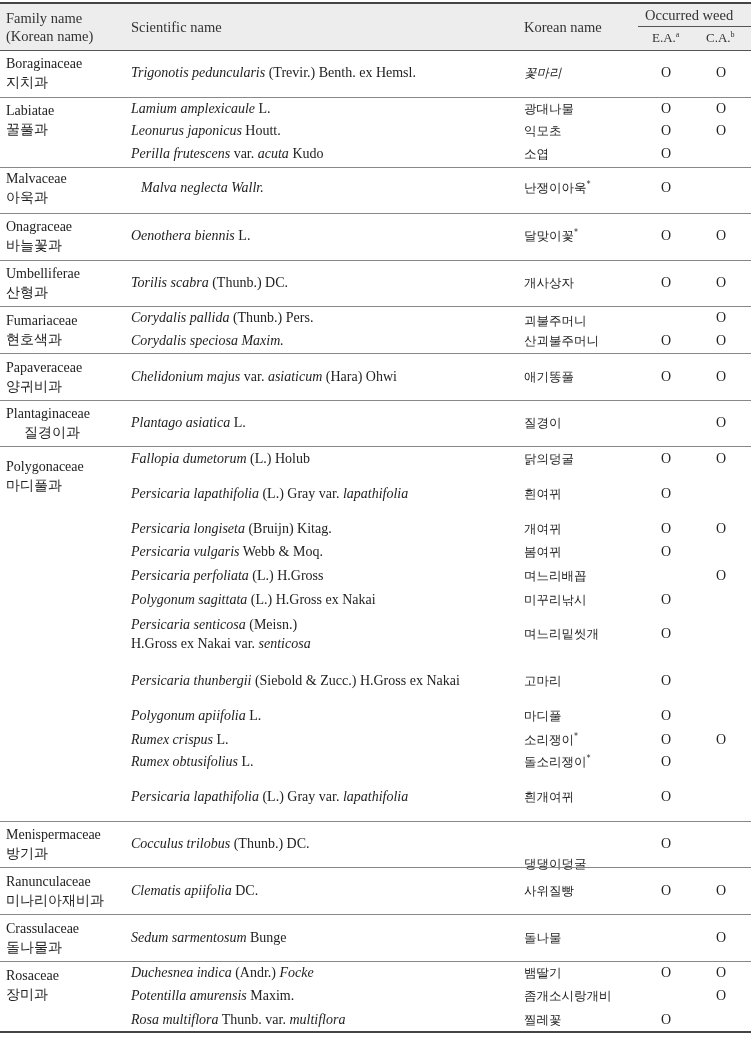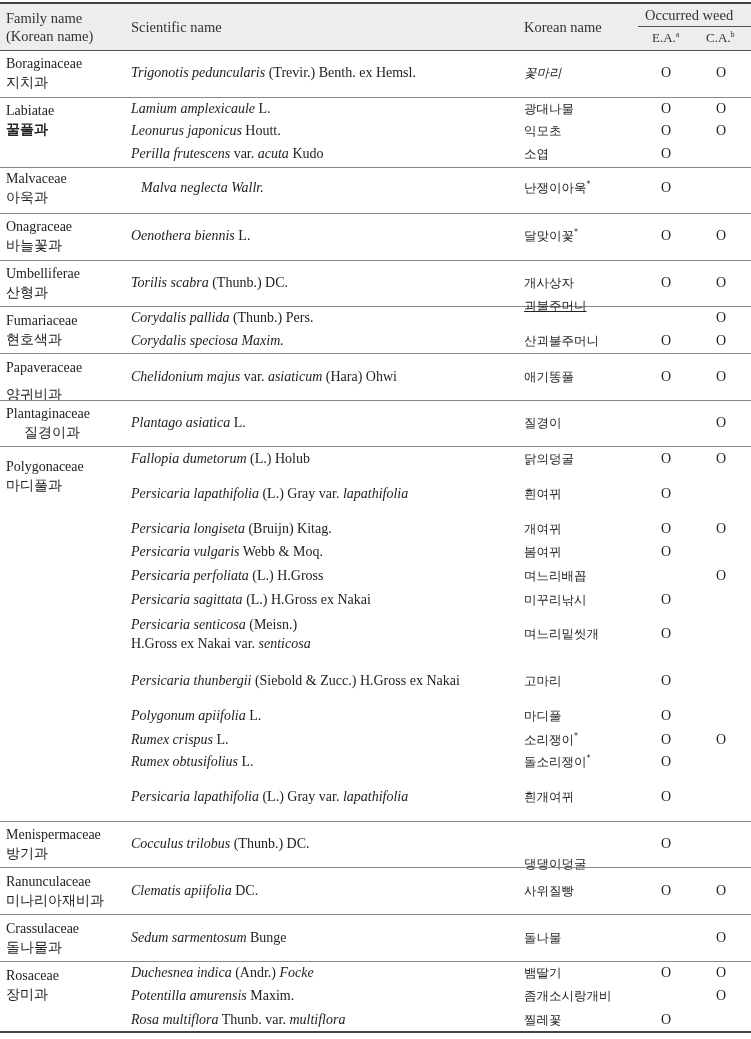--- a/index.html
+++ b/index.html
@@ -41,21 +41,21 @@
       <div>Boraginaceae</div>
       <div class="ko" style="margin-top: 2px;">지치과</div>
     </div>
     <div class="abs sci" style="top: 65px;"><i>Trigonotis peduncularis</i><span> (Trevir.) Benth. ex Hemsl.</span></div>
     <div class="abs kor" style="top: 65px; font-style: italic;">꽃마리</div>
     <div class="abs ea" style="top: 65px;">O</div>
     <div class="abs ca" style="top: 65px;">O</div>
     <div class="rule" style="top: 97px; background: rgb(136, 136, 136);"></div>
     <div class="abs fam" style="top: 103px;">
       <div>Labiatae</div>
-      <div class="ko" style="margin-top: 2px; font-weight: bold;">꿀풀과</div>
+      <div class="ko" style="margin-top: 2px;">꿀풀과</div>
     </div>
     <div class="abs sci" style="top: 101px;"><i>Lamium amplexicaule</i><span> L.</span></div>
     <div class="abs kor" style="top: 101px;">광대나물</div>
     <div class="abs ea" style="top: 101px;">O</div>
     <div class="abs ca" style="top: 101px;">O</div>
     <div class="abs sci" style="top: 123px;"><i>Leonurus japonicus</i><span> Houtt.</span></div>
     <div class="abs kor" style="top: 123px;">익모초</div>
     <div class="abs ea" style="top: 123px;">O</div>
     <div class="abs ca" style="top: 123px;">O</div>
     <div class="abs sci" style="top: 146px;"><i>Perilla frutescens</i><span> var. </span><i>acuta</i><span> Kudo</span></div>
@@ -86,30 +86,30 @@
     <div class="abs sci" style="top: 275px;"><i>Torilis scabra</i><span> (Thunb.) DC.</span></div>
     <div class="abs kor" style="top: 275px;">개사상자</div>
     <div class="abs ea" style="top: 275px;">O</div>
     <div class="abs ca" style="top: 275px;">O</div>
     <div class="rule" style="top: 306px; background: rgb(136, 136, 136);"></div>
     <div class="abs fam" style="top: 313px;">
       <div>Fumariaceae</div>
       <div class="ko" style="margin-top: 2px;">현호색과</div>
     </div>
     <div class="abs sci" style="top: 310px;"><i>Corydalis pallida</i><span> (Thunb.) Pers.</span></div>
-    <div class="abs kor" style="top: 298px; text-decoration: underline;">괴불주머니</div>
+    <div class="abs kor" style="top: 313px;">괴불주머니</div>
     <div class="abs ca" style="top: 310px;">O</div>
     <div class="abs sci" style="top: 333px;"><i>Corydalis speciosa Maxim.</i></div>
     <div class="abs kor" style="top: 333px;">산괴불주머니</div>
     <div class="abs ea" style="top: 333px;">O</div>
     <div class="abs ca" style="top: 333px;">O</div>
     <div class="rule" style="top: 353px; background: rgb(136, 136, 136);"></div>
     <div class="abs fam" style="top: 360px;">
       <div>Papaveraceae</div>
-      <div class="ko" style="margin-top: 10px;">양귀비과</div>
+      <div class="ko" style="margin-top: 2px;">양귀비과</div>
     </div>
     <div class="abs sci" style="top: 369px;"><i>Chelidonium majus</i><span> var. </span><i>asiaticum</i><span> (Hara) Ohwi</span></div>
     <div class="abs kor" style="top: 369px;">애기똥풀</div>
     <div class="abs ea" style="top: 369px;">O</div>
     <div class="abs ca" style="top: 369px;">O</div>
     <div class="rule" style="top: 400px; background: rgb(136, 136, 136);"></div>
     <div class="abs fam" style="top: 406px;">
       <div>Plantaginaceae</div>
       <div class="ko" style="margin-top: 2px; margin-left: 18px;">질경이과</div>
     </div>
@@ -131,21 +131,21 @@
     <div class="abs sci" style="top: 521px;"><i>Persicaria longiseta</i><span> (Bruijn) Kitag.</span></div>
     <div class="abs kor" style="top: 521px;">개여뀌</div>
     <div class="abs ea" style="top: 521px;">O</div>
     <div class="abs ca" style="top: 521px;">O</div>
     <div class="abs sci" style="top: 544px;"><i>Persicaria vulgaris</i><span> Webb &amp; Moq.</span></div>
     <div class="abs kor" style="top: 544px;">봄여뀌</div>
     <div class="abs ea" style="top: 544px;">O</div>
     <div class="abs sci" style="top: 568px;"><i>Persicaria perfoliata</i><span> (L.) H.Gross</span></div>
     <div class="abs kor" style="top: 568px;">며느리배꼽</div>
     <div class="abs ca" style="top: 568px;">O</div>
-    <div class="abs sci" style="top: 592px;"><i>Persicaria sagittata</i><span> (L.) H.Gross ex Nakai</span></div>
+    <div class="abs sci" style="top: 592px;"><i>Polygonum sagittata</i><span> (L.) H.Gross ex Nakai</span></div>
     <div class="abs kor" style="top: 592px;">미꾸리낚시</div>
     <div class="abs ea" style="top: 592px;">O</div>
     <div class="abs sci" style="top: 617px;"><i>Persicaria senticosa</i><span> (Meisn.)</span></div>
     <div class="abs sci" style="top: 636px; text-align: center;"><span>H.Gross ex Nakai var. </span><i>senticosa</i></div>
     <div class="abs kor" style="top: 626px;">며느리밑씻개</div>
     <div class="abs ea" style="top: 626px;">O</div>
     <div class="abs sci" style="top: 673px;"><i>Persicaria thunbergii</i><span> (Siebold &amp; Zucc.) H.Gross ex Nakai</span></div>
     <div class="abs kor" style="top: 673px;">고마리</div>
     <div class="abs ea" style="top: 673px;">O</div>
     <div class="abs sci" style="top: 708px;"><i>Polygonum apiifolia</i><span> L.</span></div>

